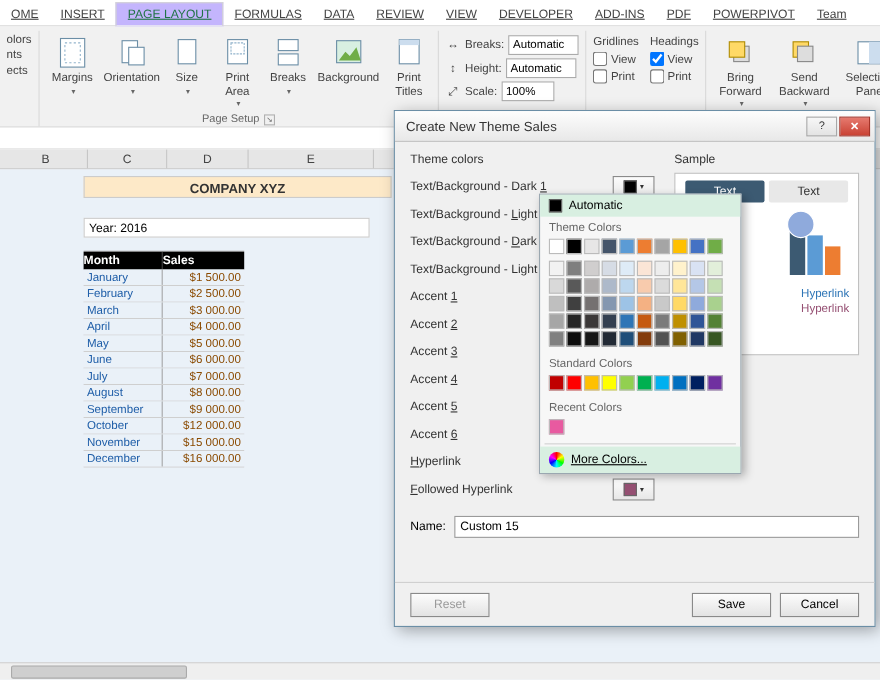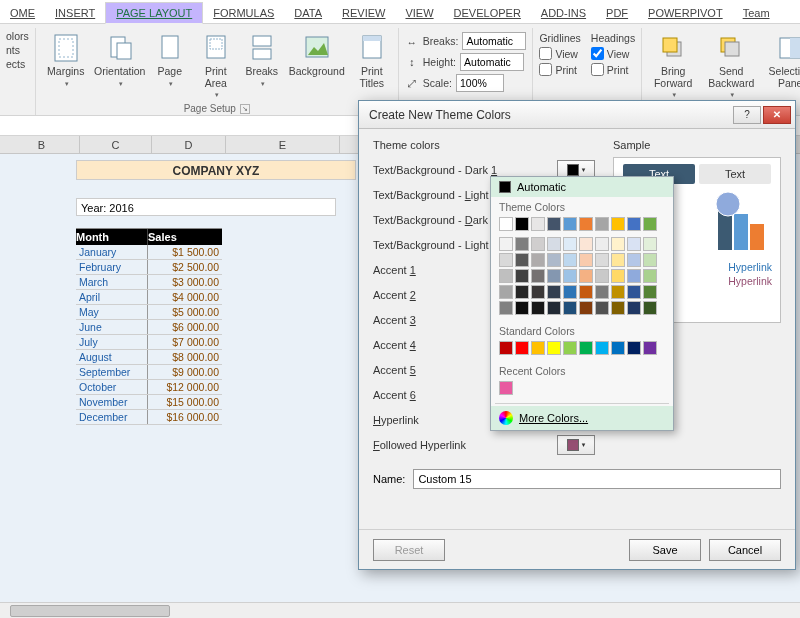--- a/index.html
+++ b/index.html
@@ -152,21 +152,21 @@
           </span>
         <span>Orientation</span>
           <span class="caret">▾</span>
       </div>
       <div class="big-btn" style="width:40px">
         <span class="ico">
             <svg width="28" height="30">
               <rect x="6" y="3" width="16" height="22" fill="#fff" stroke="#6b8ea6"></rect>
             </svg>
           </span>
-        <span>Page</span>
+        <span>Size</span>
           <span class="caret">▾</span>
       </div>
       <div class="big-btn" style="width:40px">
         <span class="ico">
             <svg width="28" height="30">
               <rect x="5" y="3" width="18" height="22" fill="#fff" stroke="#6b8ea6"></rect>
               <rect x="8" y="6" width="12" height="10" fill="none" stroke="#93b4cc" stroke-dasharray="2 1"></rect>
             </svg>
           </span>
         <span style="white-space:pre">Print
@@ -375,21 +375,21 @@
         </div>
     </div>
   </div>
   <div class="hscroll">
       <div class="thumb"></div>
     </div>
 </div>
 
 <div class="dialog">
   <div class="dlg-title">
-    <span>Create New Theme Colors</span>
+    <span>Create New Theme Sales</span>
     <span class="spacer"></span>
     <span class="winbtn">?</span>
     <span class="winbtn close">✕</span>
   </div>
   <div class="dlg-body">
     <div class="dlg-cols">
       <div class="dlg-left">
         <div class="section-lbl">Theme colors</div>
         <div id="tcrows">
             <div class="tc-row">

